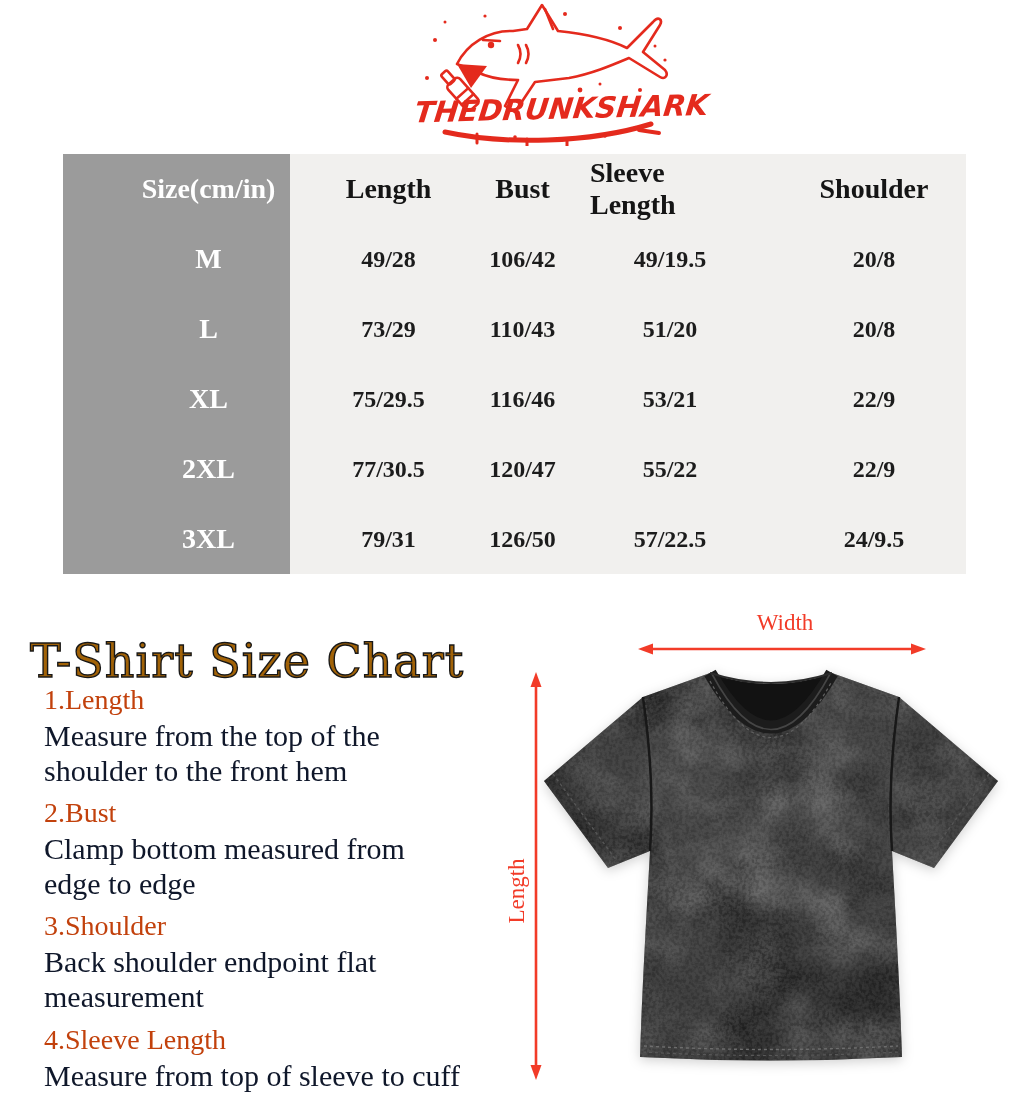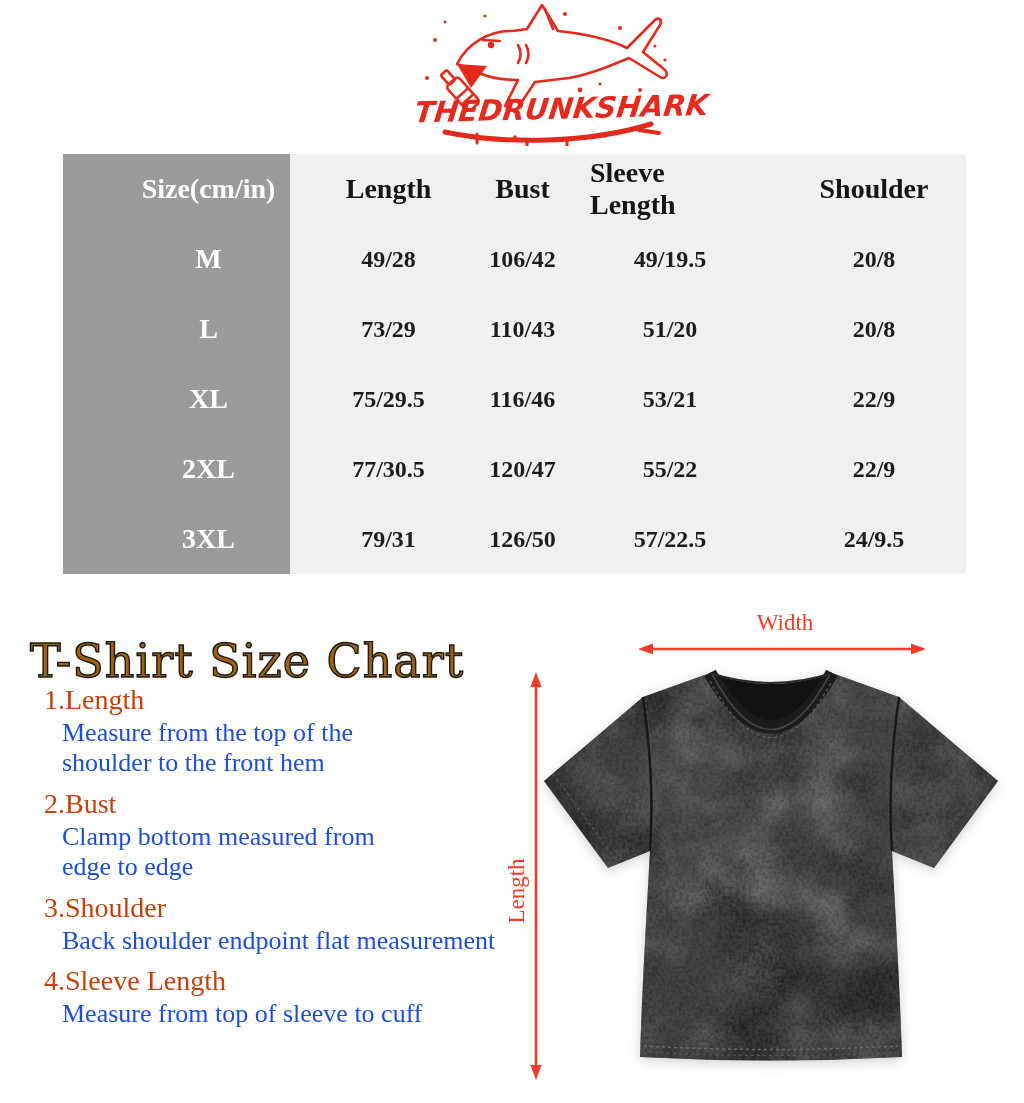--- a/index.html
+++ b/index.html
@@ -60,22 +60,22 @@
     font-family: "DejaVu Serif", serif;
     font-weight: normal; font-size: 46px; letter-spacing: 1px;
     color: #a16207;
     -webkit-text-stroke: 1.4px #181818;
     white-space: nowrap;
   }
   .guide-list { position: absolute; left: 44px; top: 684px; width: 480px; }
   .guide-item { margin-bottom: 9px; }
   .guide-item .label { font-size: 28px; color: #c2410c; }
   .guide-item .desc {
-    margin-left: 18px; margin-top: 2px;
-    font-size: 26px; line-height: 1.17; color: #1d4ed8;
+    margin-top: 2px;
+    font-size: 30px; line-height: 1.17; color: #0f172a;
     white-space: pre-line;
   }
 
   
   .dim-label {
     position: absolute;
     font-size: 23px; color: var(--accent-red, #f23b28);
     text-align: center;
   }
   .width-label { left: 733px; top: 610px; width: 104px; text-align: center; }

